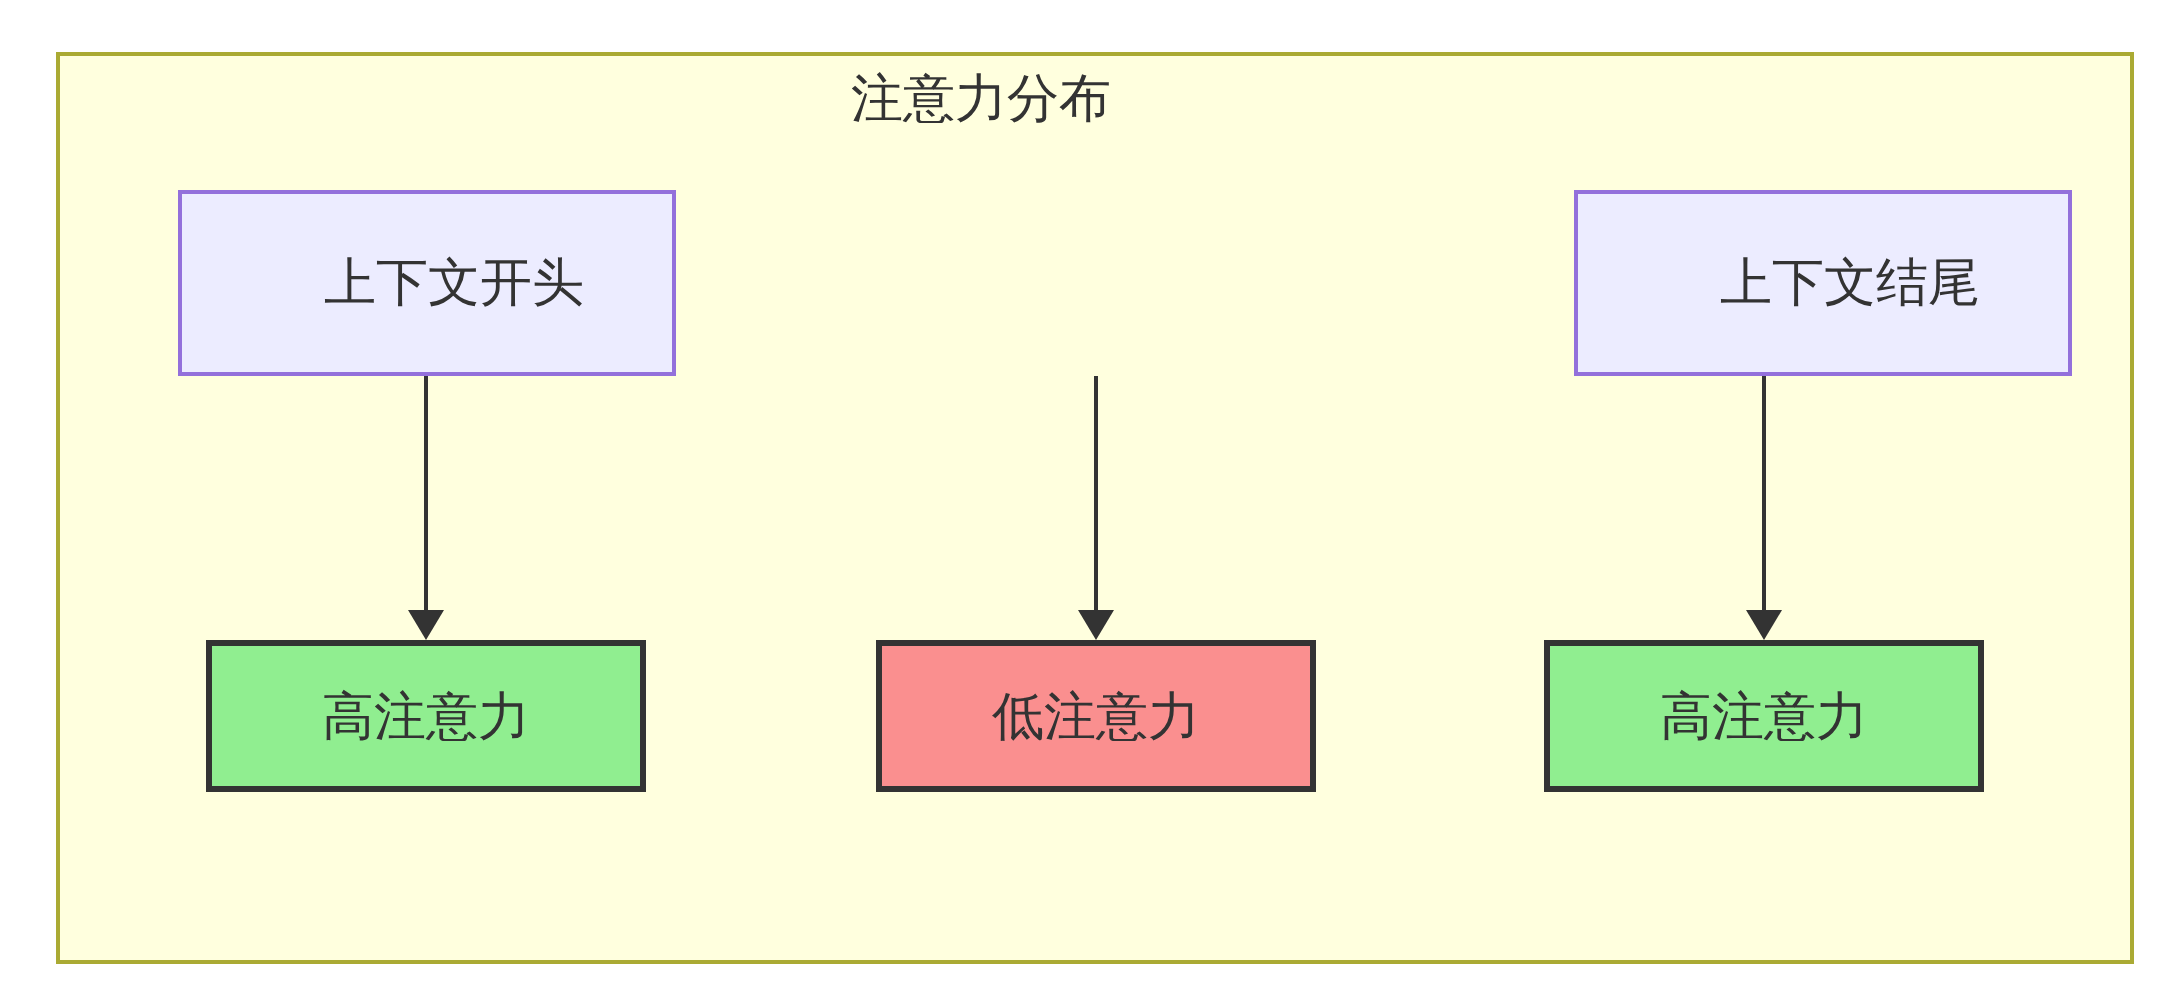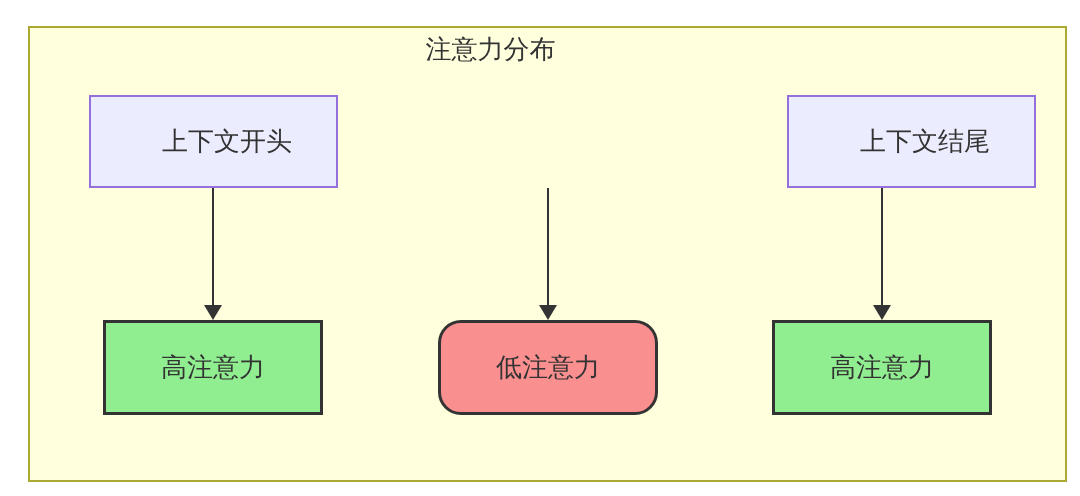--- a/index.html
+++ b/index.html
@@ -58,30 +58,30 @@
     top: 95px;
     width: 249px;
     height: 93px;
     background: var(--node_fill);
     border: 2px solid var(--node_border);
     padding-left: 27px;
   }
   .node.bottom {
     top: 320px;
     width: 220px;
-    height: 95px;
+    height: 76px;
     border: 3px solid var(--emph_border);
   }
   .node[data-type="high"] { background: var(--high_fill); }
   .node[data-type="low"]  { background: var(--low_fill); }
   .pos-top-0 { left: 89px; }
   .pos-top-1 { left: 422px; }
   .pos-top-2 { left: 787px; }
   .pos-bot-0 { left: 103px; }
-  .pos-bot-1 { left: 438px; border-radius: 23px; }
+  .pos-bot-1 { left: 438px; }
   .pos-bot-2 { left: 772px; }
   .edge {
     position: absolute;
     top: 188px;
     width: 2px;
     height: 118px;
     background: var(--arrow);
   }
   .edge-0 { left: 212px; }
   .edge-1 { left: 547px; }

